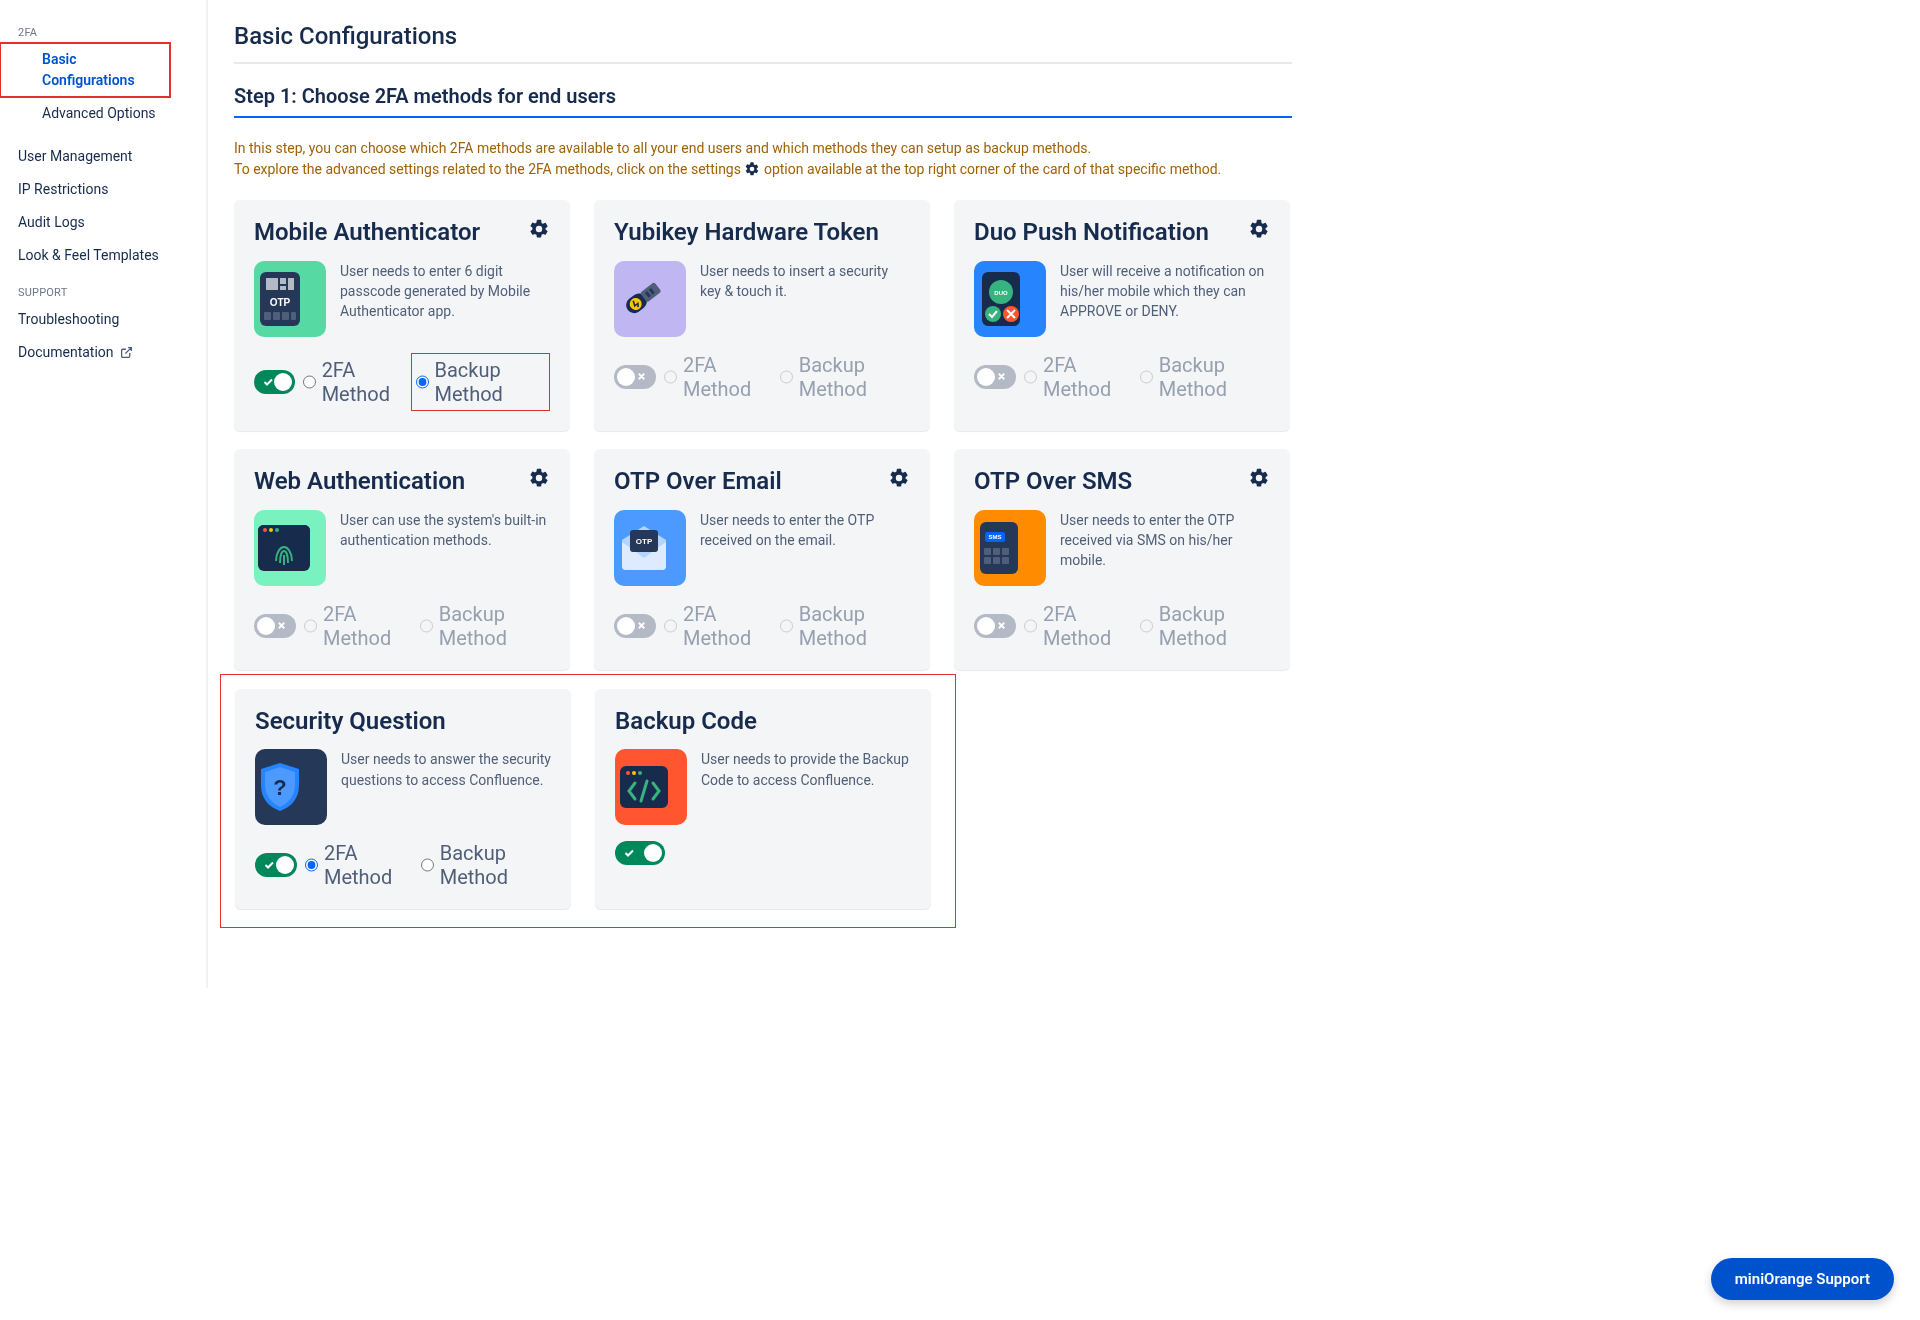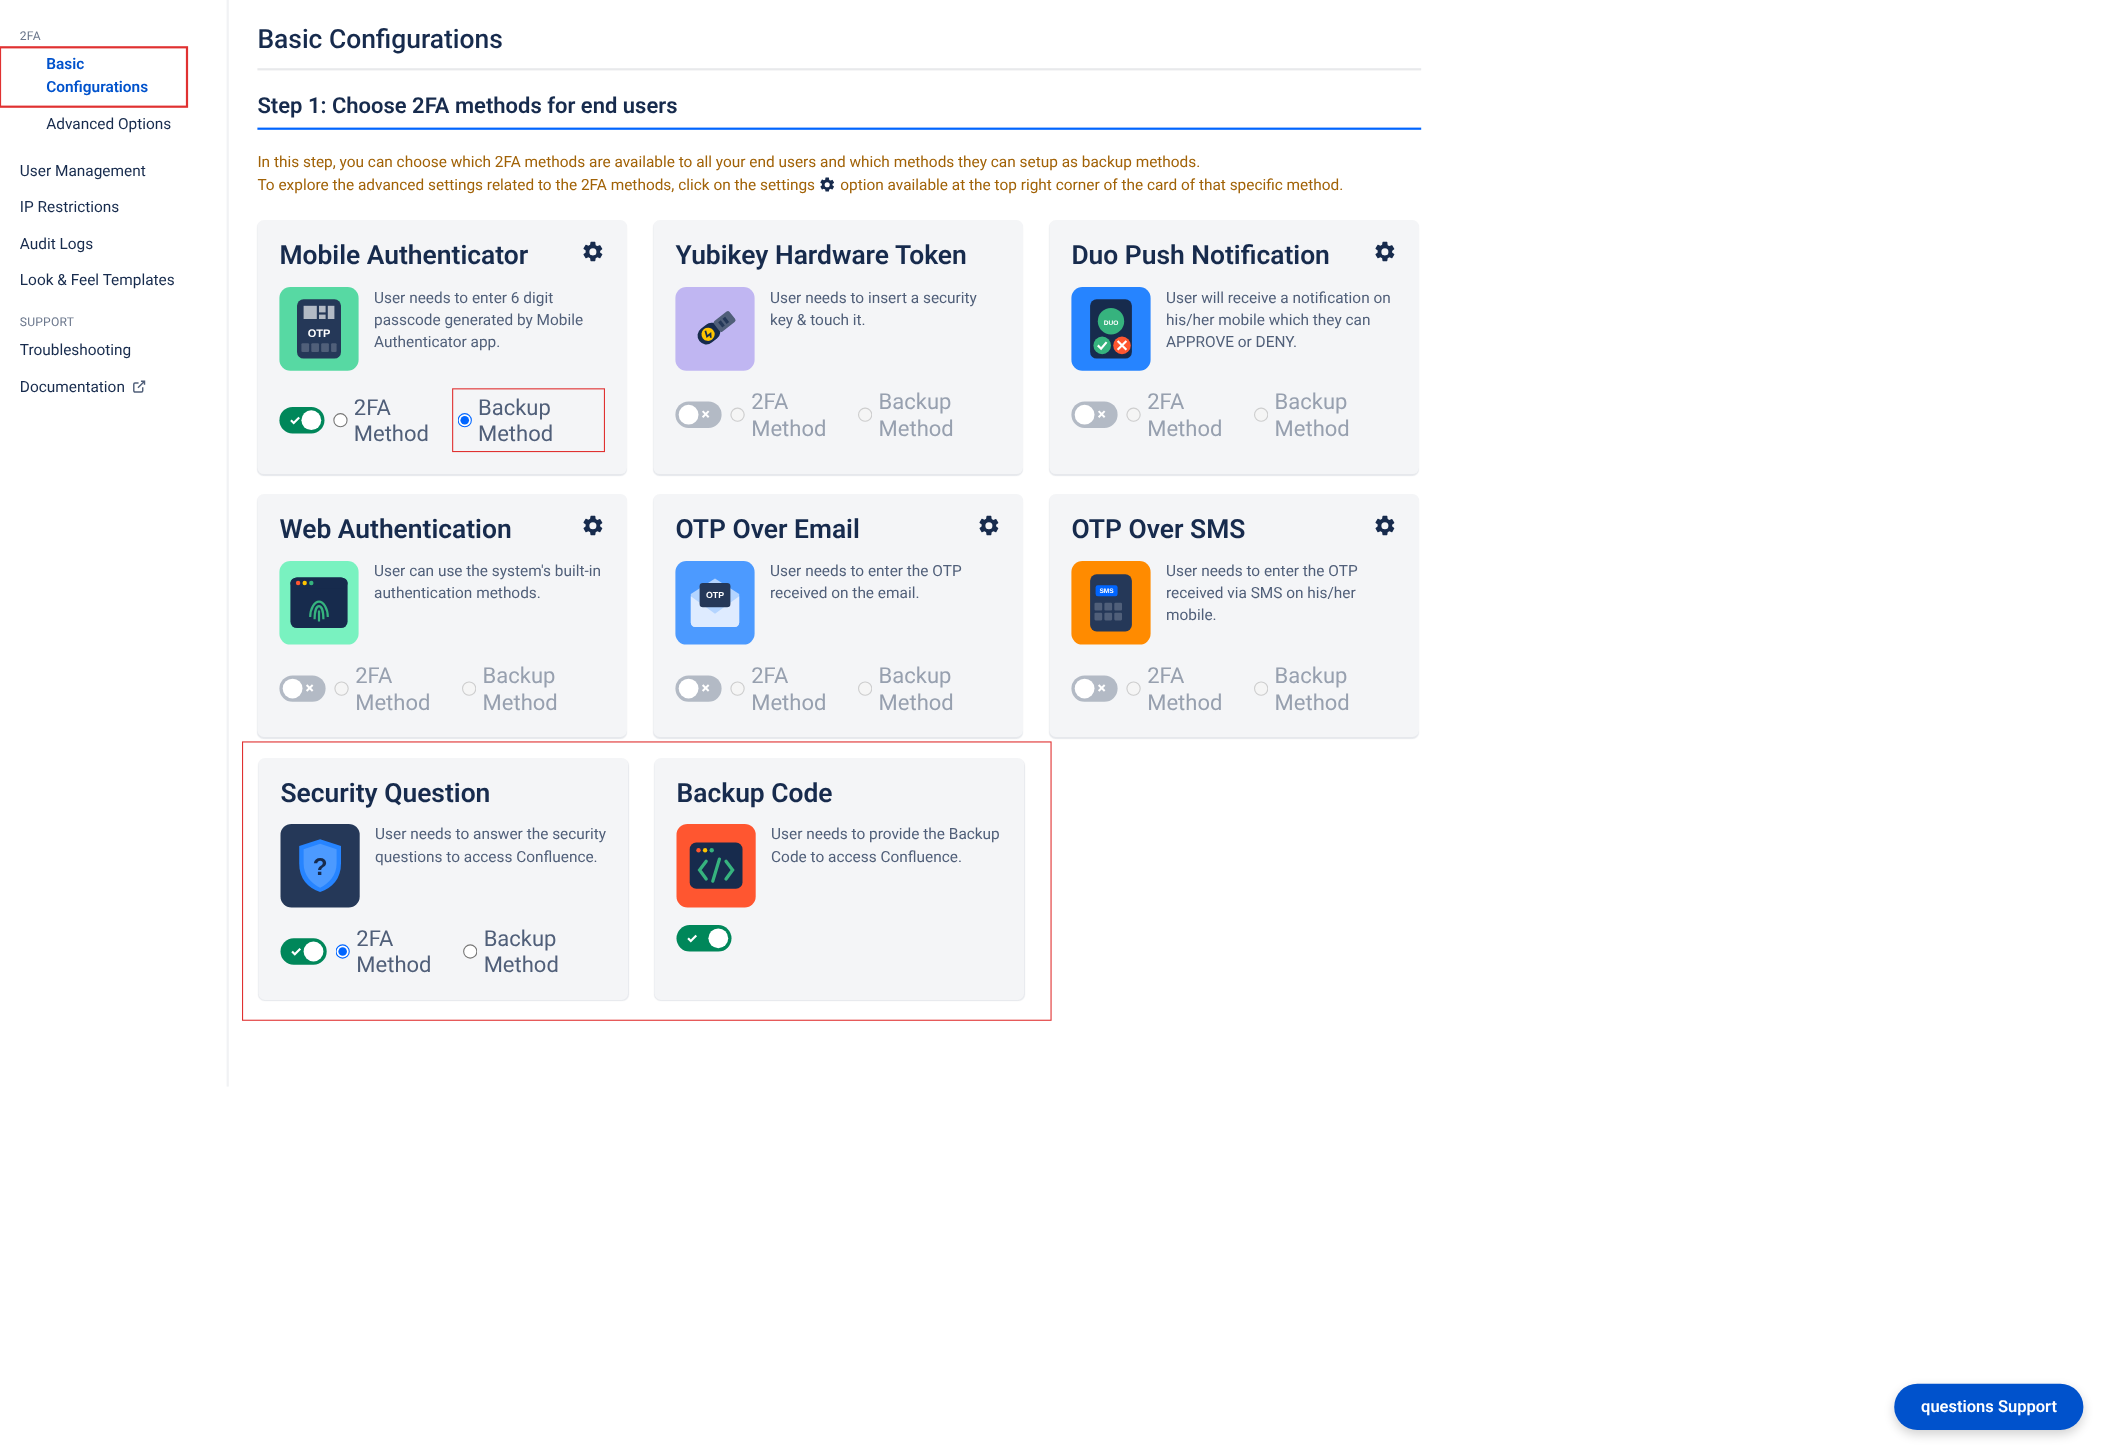--- a/index.html
+++ b/index.html
@@ -108,21 +108,20 @@
     gap: 14px;
     margin-bottom: 16px;
   }
   .method-icon {
     width: 72px;
     height: 76px;
     border-radius: 10px;
     flex-shrink: 0;
     display: flex;
     align-items: center;
-    justify-content: center;
   }
   .card-desc {
     color: #505F79;
     font-size: 14px;
     line-height: 1.45;
   }
   .card-footer {
     display: flex;
     align-items: center;
     gap: 8px;
@@ -571,13 +570,13 @@
                 </span>
               <span class="toggle-knob"></span>
             </div>
           </div>
         </div>
       </div>
     </div>
   </main>
 </div>
 
-<div class="support-pill">questions Support</div>
+<div class="support-pill">miniOrange Support</div>
 
 </body></html>

